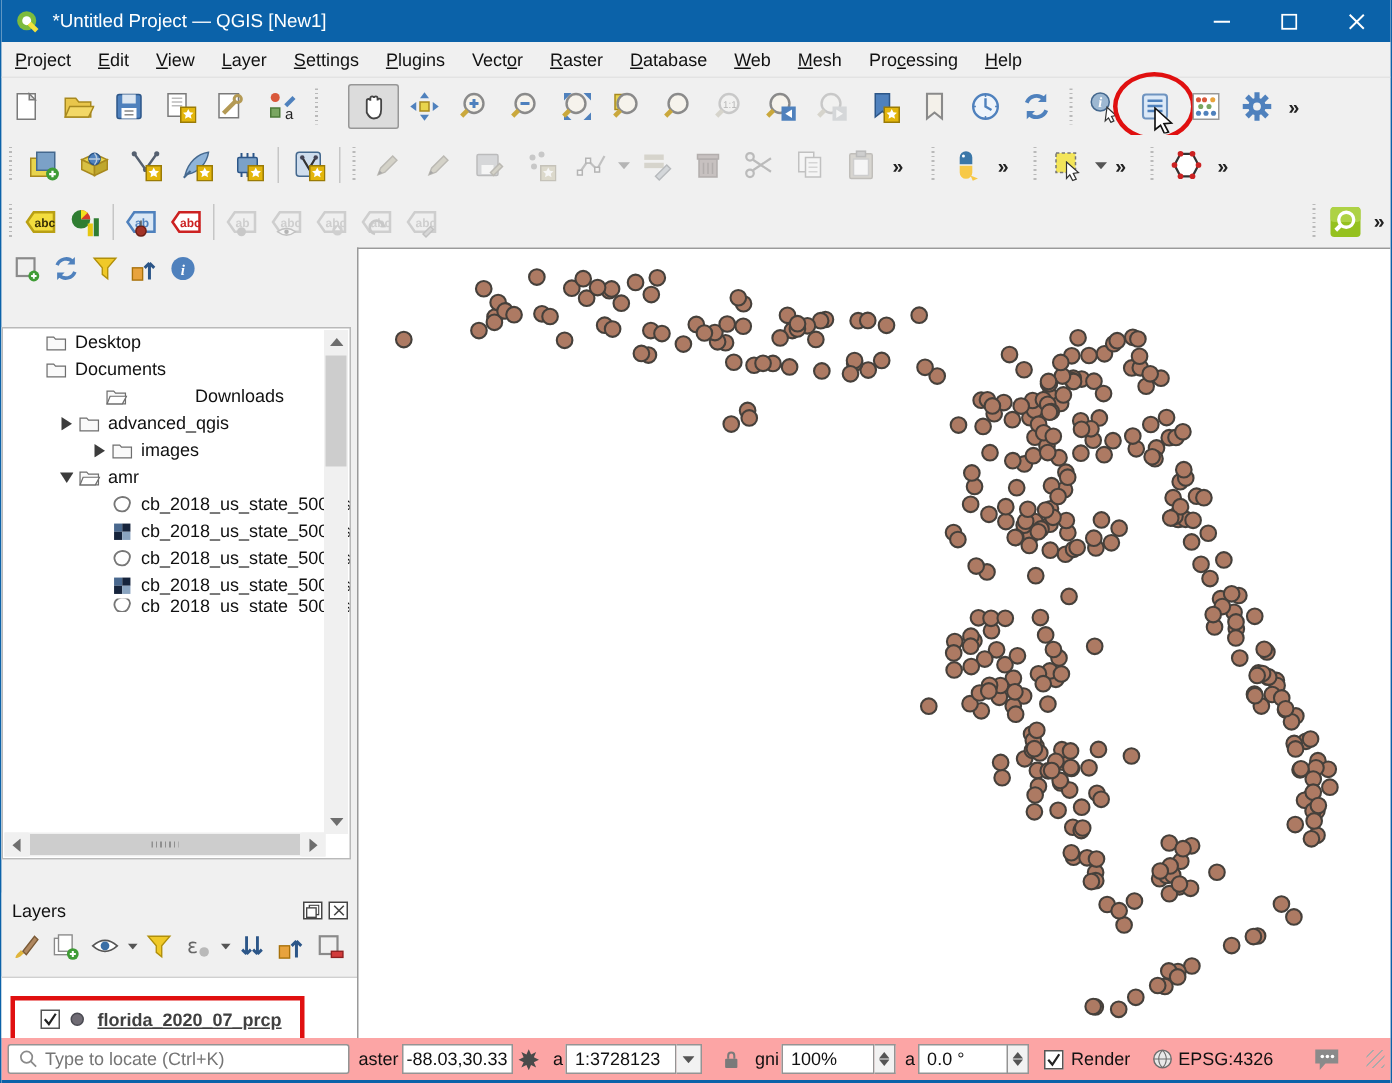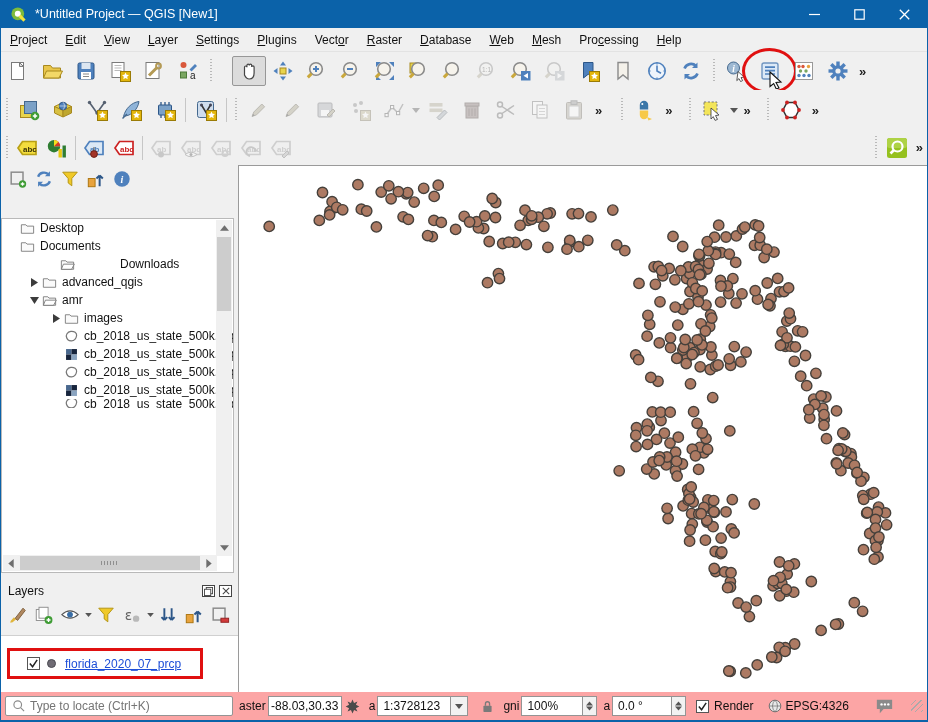--- a/index.html
+++ b/index.html
@@ -47,41 +47,41 @@
   #panels{position:absolute;left:0;top:165px;width:237px;bottom:30px;background:#f0f0f0;}
   .panel-header{display:flex;align-items:center;font-size:12px;color:#111;padding:5px 6px 3px 7px;}
   .panel-header .ph-title{flex:1;}
   .ph-btn{width:13px;height:12px;border:1px solid #444;display:flex;align-items:center;justify-content:center;
     margin-left:4px;background:#fff;}
   .panel-tools{display:flex;align-items:center;padding:2px 2px 3px 4px;}
   .ptbtn{position:relative;width:26px;height:24px;display:flex;align-items:center;justify-content:center;flex:0 0 auto;}
   
   #browser-tree{position:absolute;left:0;top:53px;width:233px;height:355px;background:#fff;
     border:1px solid #b9b9b9;overflow:hidden;}
-  .tree-row{display:flex;align-items:center;height:18px;font-size:12px;color:#111;white-space:nowrap;}
+  .tree-row{display:flex;align-items:center;height:18px;font-size:12px;color:#111;white-space:nowrap;margin-left:10px;}
   .tree-arrow{width:12px;display:flex;justify-content:center;flex:0 0 auto;}
   .tree-icon{width:18px;display:flex;justify-content:center;flex:0 0 auto;margin-right:4px;}
   
   .vscroll{position:absolute;right:1px;top:1px;width:16px;height:336px;background:#f0f0f0;}
   .hscroll{position:absolute;left:1px;bottom:1px;height:16px;width:214px;background:#f0f0f0;display:flex;align-items:center;}
   .sc-btn{width:16px;height:16px;display:flex;align-items:center;justify-content:center;background:#f0f0f0;flex:0 0 auto;}
   .sc-thumb-v{position:absolute;left:1px;top:17px;width:14px;height:74px;background:#cdcdcd;}
   .sc-thumb-h{flex:1;height:14px;margin:0 1px;background:#cdcdcd;
     display:flex;align-items:center;justify-content:center;}
   .sc-grip-dots{width:18px;height:4px;
     background:repeating-linear-gradient(to right,#8f8f8f 0 1px,transparent 1px 3px);}
   
-  #layers-panel{position:absolute;left:0;top:414px;width:237px;bottom:0;background:#f0f0f0;}
+  #layers-panel{position:absolute;left:0;top:430px;width:237px;bottom:0;background:#f0f0f0;}
   #layers-body{position:absolute;left:0;top:56px;right:0;bottom:0;background:#fff;border-top:1px solid #d0d0d0;}
   #layer-row-annot{position:absolute;left:6px;top:12px;width:196px;height:31px;border:3px solid #e01010;
     display:flex;align-items:center;background:#fff;}
   .layer-check{width:13px;height:13px;border:1.4px solid #555;background:#fff;margin:0 7px 0 17px;
     display:flex;align-items:center;justify-content:center;flex:0 0 auto;}
   .layer-symbol{width:9px;height:9px;border-radius:50%;margin-right:9px;flex:0 0 auto;}
-  .layer-label{font-size:12px;font-weight:400;text-decoration:underline;color:#1d4ed8;}
+  .layer-label{font-size:12px;font-weight:700;text-decoration:underline;color:#404040;}
   
   #map-area{position:absolute;left:237px;top:165px;right:0;bottom:30px;background:#fff;
     border-left:1px solid #9a9a9a;border-top:1px solid #9a9a9a;}
   #map-canvas{position:absolute;left:1px;top:1px;}
   
   #statusbar{position:absolute;left:0;bottom:2px;width:100%;height:28px;background:#fca5a5;
     display:flex;align-items:center;font-size:12px;color:#111;padding:0 4px;}
   #bottom-border{position:absolute;left:0;bottom:0;width:100%;height:2px;background:#0b62a9;}
   #locator{width:228px;height:20px;border:1px solid #949494;border-radius:2px;background:#fff;
     display:flex;align-items:center;padding:0 4px;flex:0 0 auto;}
@@ -787,46 +787,46 @@
                 <path d="M1 0 L8 4.5 L1 9z" fill="#3c3c3c"></path>
               </svg>
             </span>
             <span class="tree-icon">
               <svg width="15" height="15" viewBox="0 0 22 22">
                 <path d="M2 5.5 h6.5 l1.8 2 H20 V18 H2z" fill="#fafafa" stroke="#6e6e6e" stroke-width="1.2"></path>
               </svg>
             </span>
             <span>advanced_qgis</span>
           </div>
+          <div class="tree-row" style="padding-left: 48px;">
+            <span class="tree-arrow">
+              <svg width="8" height="9" viewBox="0 0 8 9">
+                <path d="M1 0 L8 4.5 L1 9z" fill="#3c3c3c"></path>
+              </svg>
+            </span>
+            <span class="tree-icon">
+              <svg width="15" height="15" viewBox="0 0 22 22">
+                <path d="M2 5.5 h6.5 l1.8 2 H20 V18 H2z" fill="#fafafa" stroke="#6e6e6e" stroke-width="1.2"></path>
+              </svg>
+            </span>
+            <span>images</span>
+          </div>
           <div class="tree-row" style="padding-left: 26px;">
             <span class="tree-arrow">
               <svg width="9" height="8" viewBox="0 0 9 8">
                 <path d="M0 1 L9 1 L4.5 8z" fill="#3c3c3c"></path>
               </svg>
             </span>
             <span class="tree-icon">
               <svg width="15" height="15" viewBox="0 0 22 22">
                 <path d="M2 5.5 h6.5 l1.8 2 H20 V18 H2z" fill="#fafafa" stroke="#6e6e6e" stroke-width="1.2"></path>
                 <path d="M2 18 l3-7.5 h16 L17 18z" fill="#fff" stroke="#6e6e6e" stroke-width="1.2"></path>
               </svg>
             </span>
             <span>amr</span>
-          </div>
-          <div class="tree-row" style="padding-left: 48px;">
-            <span class="tree-arrow">
-              <svg width="8" height="9" viewBox="0 0 8 9">
-                <path d="M1 0 L8 4.5 L1 9z" fill="#3c3c3c"></path>
-              </svg>
-            </span>
-            <span class="tree-icon">
-              <svg width="15" height="15" viewBox="0 0 22 22">
-                <path d="M2 5.5 h6.5 l1.8 2 H20 V18 H2z" fill="#fafafa" stroke="#6e6e6e" stroke-width="1.2"></path>
-              </svg>
-            </span>
-            <span>images</span>
           </div>
           <div class="tree-row" style="padding-left: 48px;">
             <span class="tree-arrow"></span>
             <span class="tree-icon">
               <svg width="15" height="15" viewBox="0 0 22 22">
                 <path d="M4 13 c-2-4 1-9 6-9.5 s9 2 8.5 6 -3.5 8.5-8 8 -5-1.5-6.5-4.5z" fill="#fff" stroke="#777" stroke-width="1.8"></path>
               </svg>
             </span>
             <span>cb_2018_us_state_500k.shp</span>
           </div>

